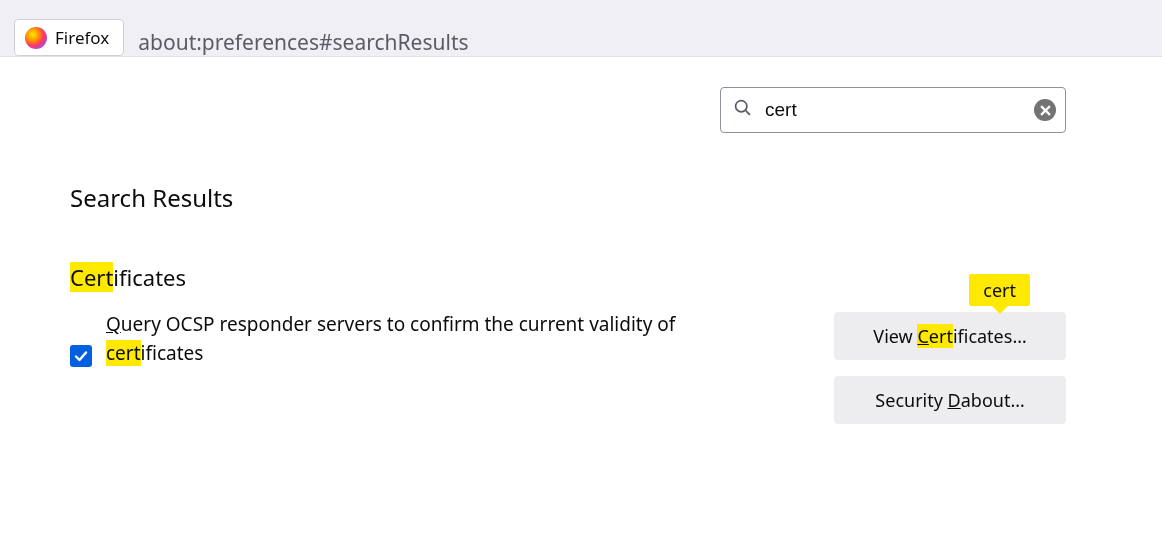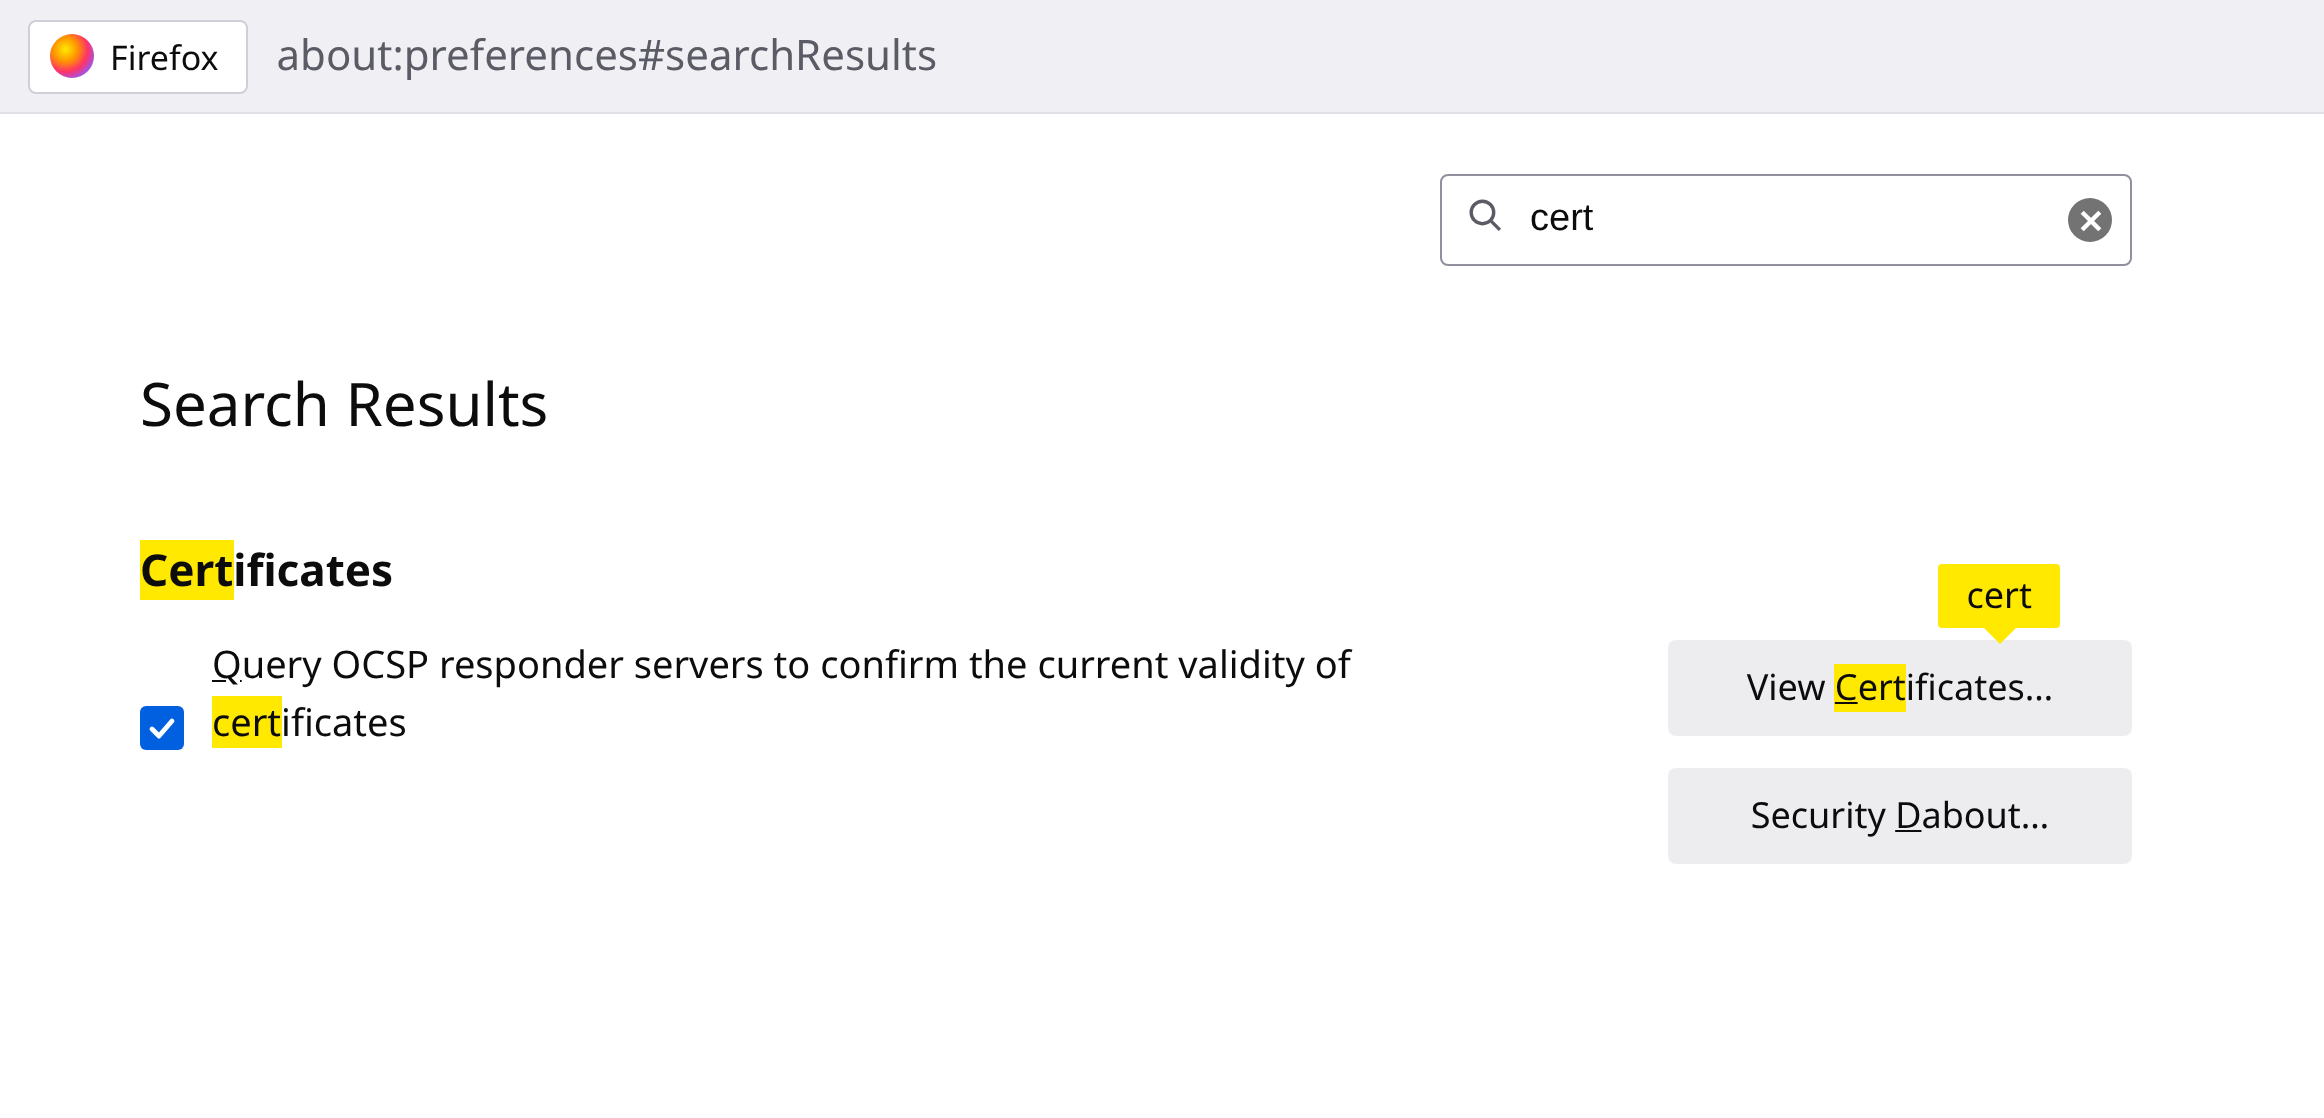--- a/index.html
+++ b/index.html
@@ -9,21 +9,21 @@
       color: #0c0c0d;
       width: 1162px;
       height: 559px;
       overflow: hidden;
     }
     .topbar {
       height: 57px;
       background: #f0f0f4;
       border-bottom: 1px solid #e0e0e6;
       display: flex;
-      align-items: center;
+      align-items: flex-end;
       padding: 0 14px;
       gap: 14px;
     }
     .firefox-badge {
       background: #fff;
       border: 1px solid #cfcfd8;
       border-radius: 4px;
       padding: 6px 14px 6px 10px;
       display: flex;
       align-items: center;
@@ -82,28 +82,28 @@
       border-radius: 50%;
       background: #737373;
       border: none;
       cursor: pointer;
       display: flex;
       align-items: center;
       justify-content: center;
       color: #fff;
     }
     h1 {
-      font-size: 30px;
+      font-size: 24px;
       font-weight: 400;
       color: #0c0c0d;
       margin-bottom: 48px;
     }
     h2 {
       font-size: 22px;
-      font-weight: 700;
+      font-weight: 400;
       color: #0c0c0d;
       margin-bottom: 18px;
     }
     .hl {
       background: #ffe900;
     }
     .section-body {
       display: flex;
       justify-content: space-between;
       align-items: flex-start;

